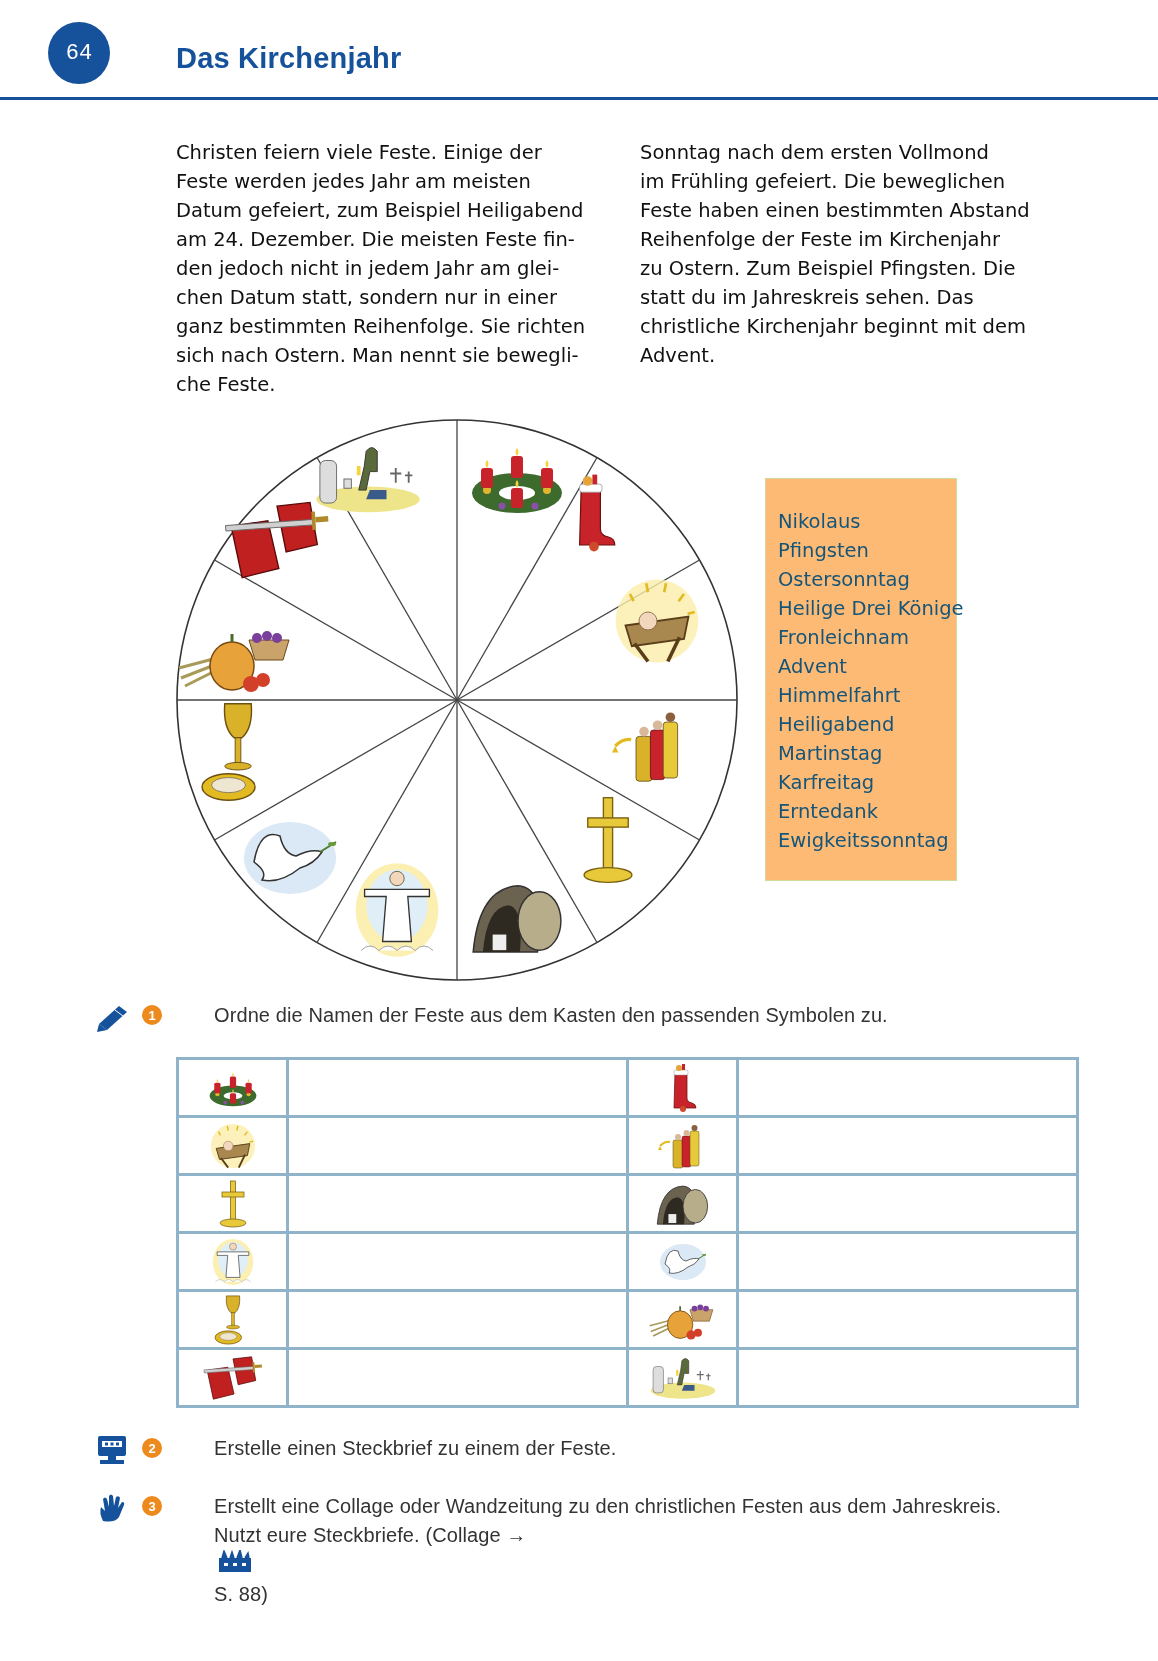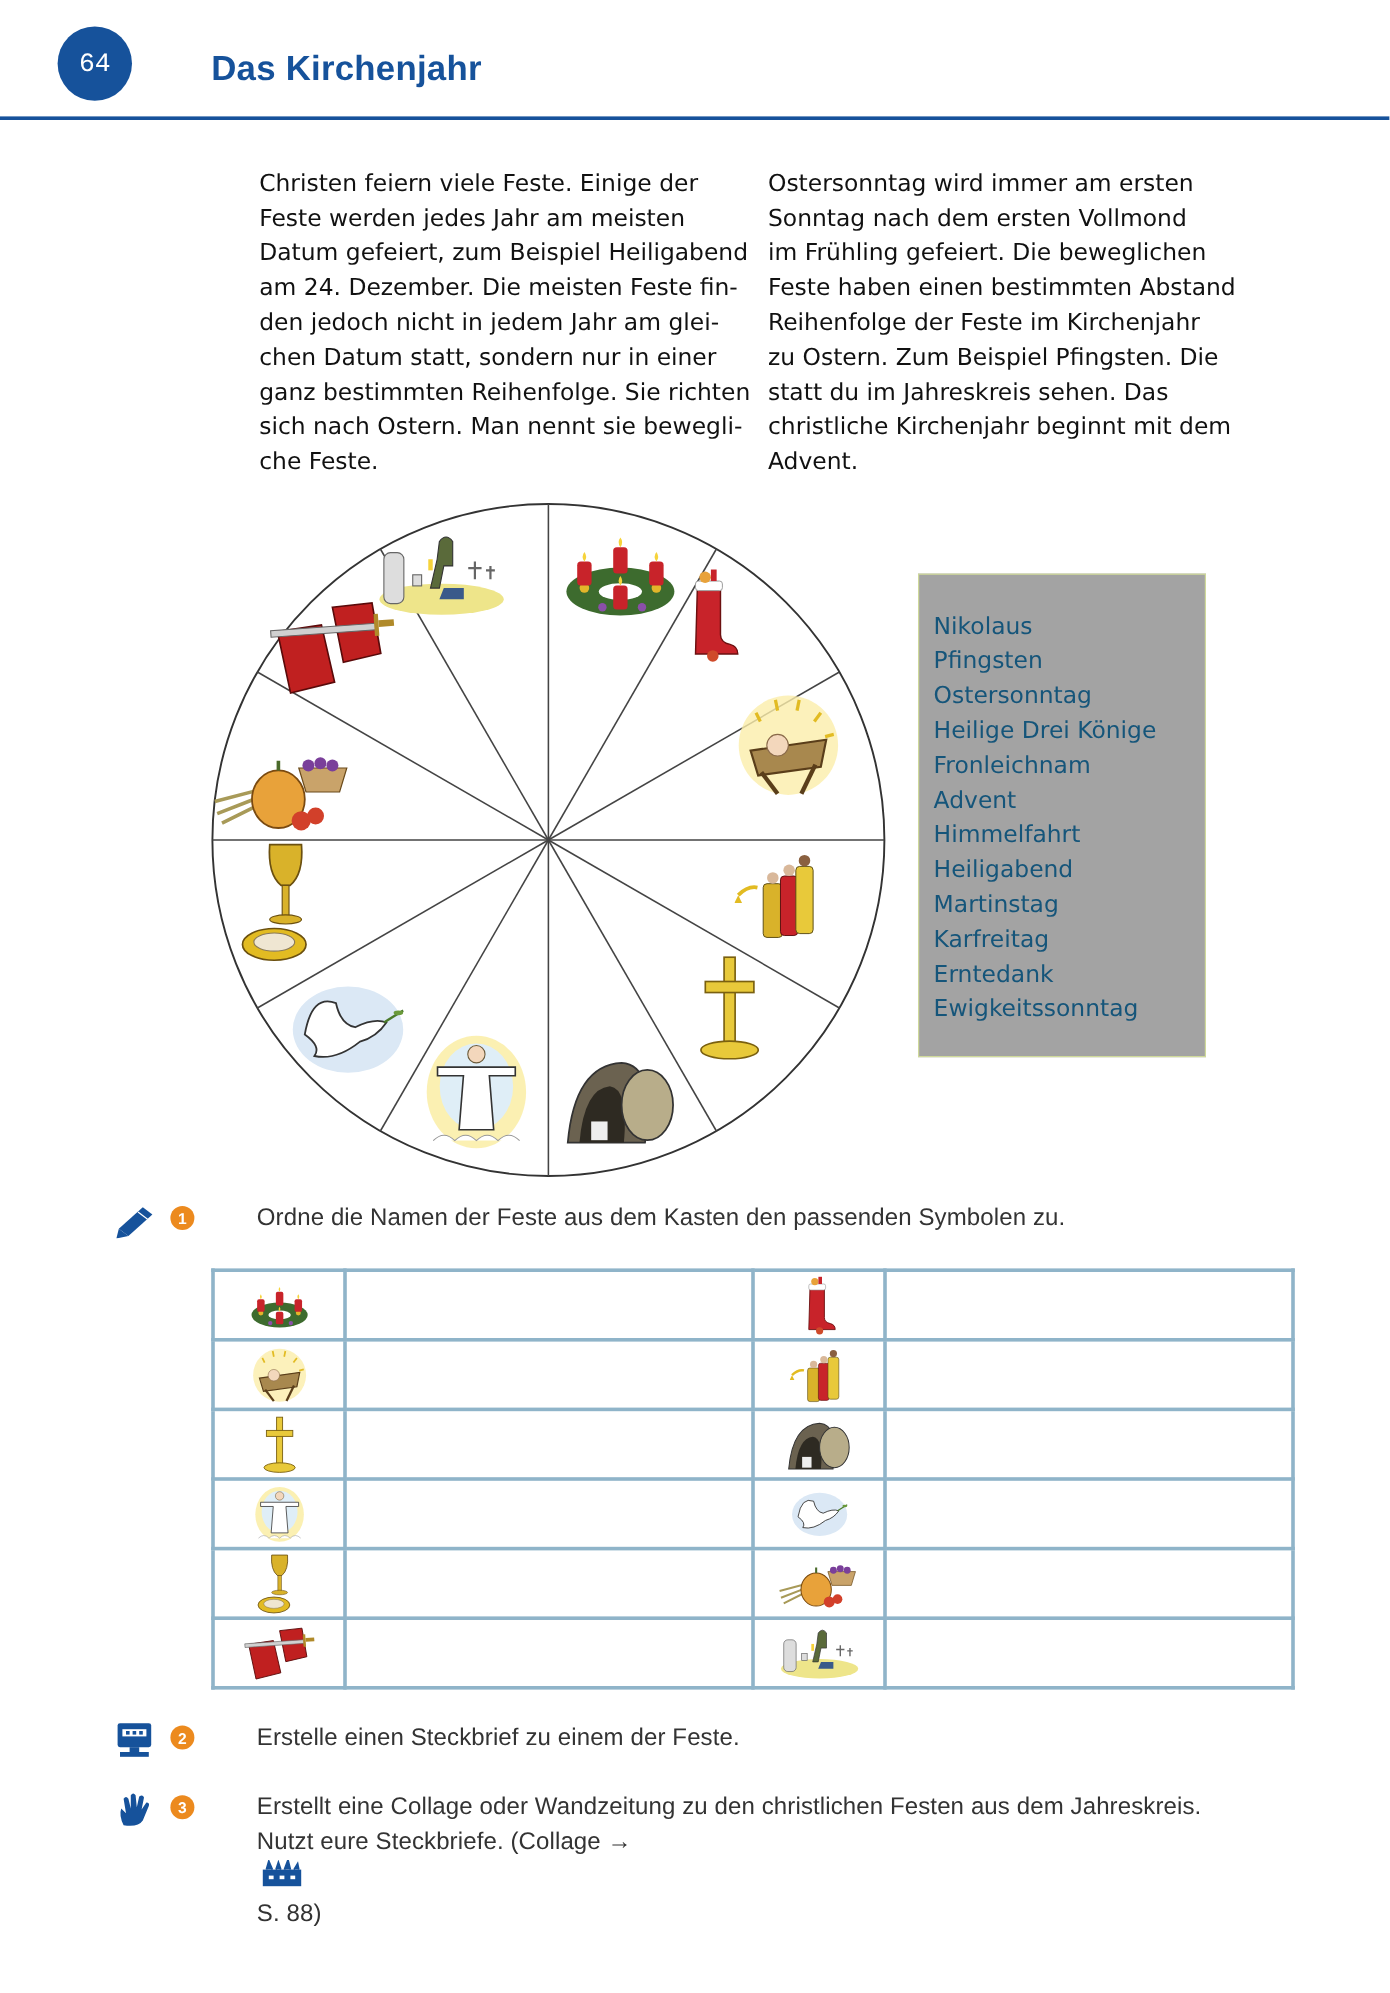--- a/index.html
+++ b/index.html
@@ -19,28 +19,28 @@
     }
     .header-rule {
       position: absolute; left: 0; top: 97px; width: 1158px; height: 3px; background: #16529b;
     }
 
     .intro-col {
       position: absolute; top: 138px; width: 440px;
       font-family: "DejaVu Sans", sans-serif; font-size: 19.5px; line-height: 29px; color: #111;
     }
     .intro-col span { display: block; white-space: nowrap; }
-    .col-left { left: 176px; margin-left: 40px; }
+    .col-left { left: 176px; }
     .col-right { left: 640px; }
 
     .wheel { position: absolute; left: 172px; top: 418px; }
 
     .word-box {
-      position: absolute; left: 765px; top: 478px; width: 240px; height: 403px;
-      background: #a3a3a3; border: 1px solid #cfd99a;
+      position: absolute; left: 765px; top: 478px; width: 192px; height: 403px;
+      background: #fdba74; border: 1px solid #cfd99a;
       padding: 28px 0 0 12px;
     }
     .word-box span {
       display: block; font-family: "DejaVu Sans", sans-serif; font-size: 19.5px;
       line-height: 29px; color: #15557a; white-space: nowrap;
     }
 
     .task { position: absolute; left: 94px; display: flex; align-items: flex-start; }
     .task-icon { width: 36px; height: 32px; display: flex; align-items: center; justify-content: center; }
     .task-num {
@@ -186,21 +186,20 @@
   <span>Feste werden jedes Jahr am meisten</span>
   <span>Datum gefeiert, zum Beispiel Heiligabend</span>
   <span>am 24. Dezember. Die meisten Feste fin-</span>
   <span>den jedoch nicht in jedem Jahr am glei-</span>
   <span>chen Datum statt, sondern nur in einer</span>
   <span>ganz bestimmten Reihenfolge. Sie richten</span>
   <span>sich nach Ostern. Man nennt sie bewegli-</span>
   <span>che Feste.</span>
 </div>
 <div class="intro-col col-right">
-  <span>Ostersonntag wird immer am ersten</span>
   <span>Sonntag nach dem ersten Vollmond</span>
   <span>im Frühling gefeiert. Die beweglichen</span>
   <span>Feste haben einen bestimmten Abstand</span>
   <span>Reihenfolge der Feste im Kirchenjahr</span>
   <span>zu Ostern. Zum Beispiel Pfingsten. Die</span>
   <span>statt du im Jahreskreis sehen. Das</span>
   <span>christliche Kirchenjahr beginnt mit dem</span>
   <span>Advent.</span>
 </div>
 

